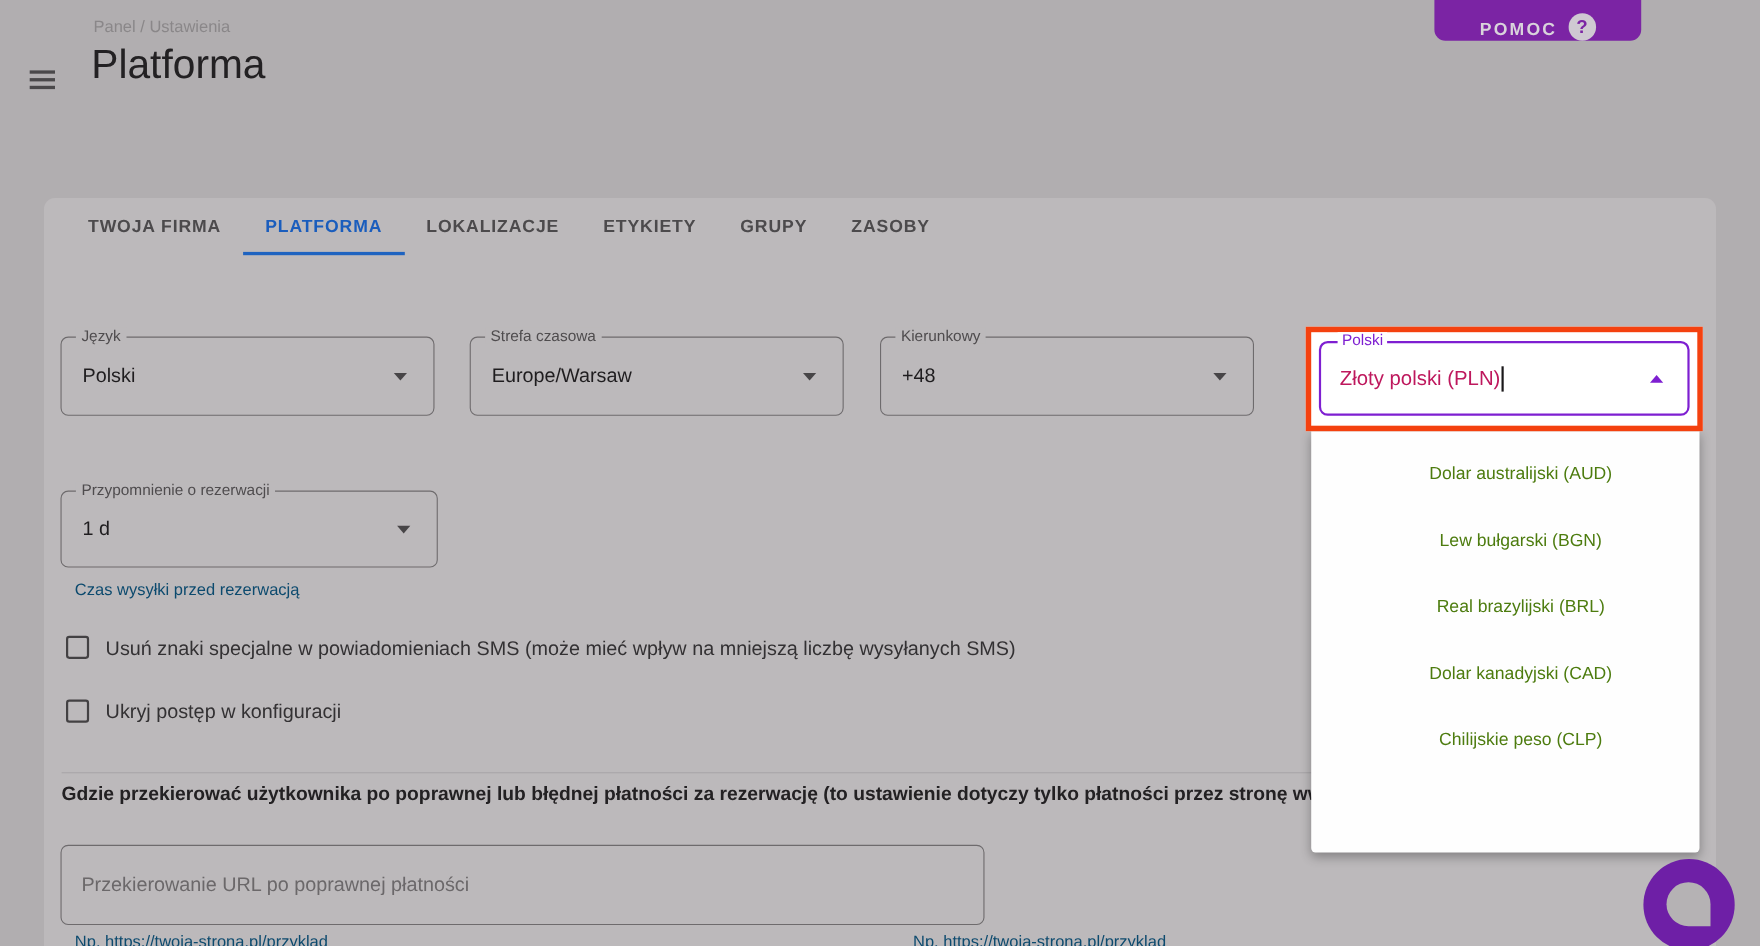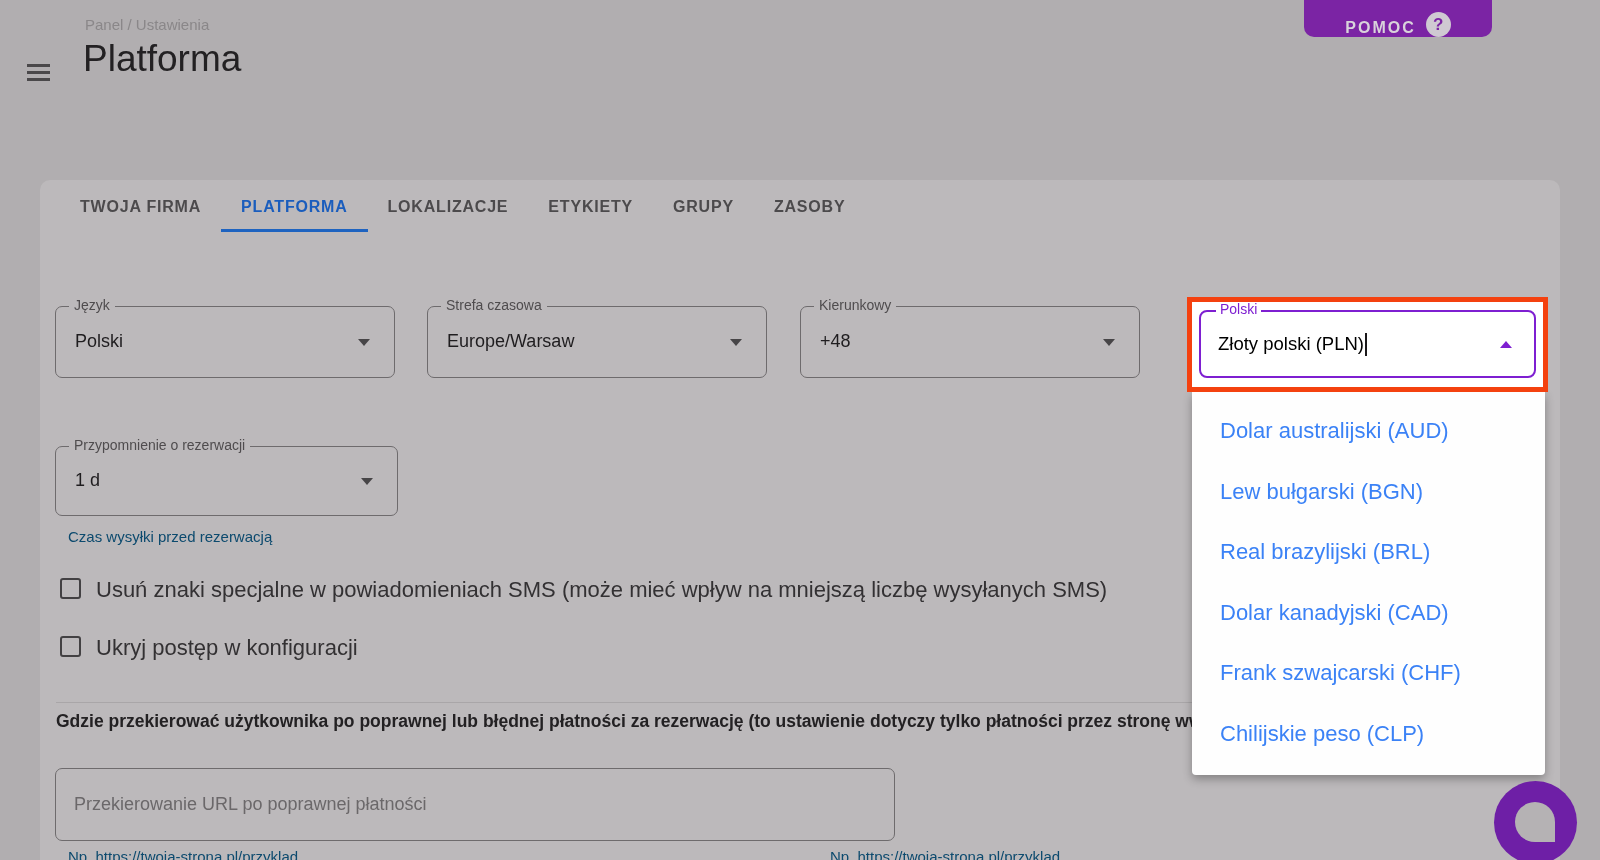--- a/index.html
+++ b/index.html
@@ -36,49 +36,49 @@
   .mfield .fvalue { position:absolute; left:19px; top:0; line-height:69px; font-size:18px; color:#1f1d1f; }
   .arrow-down { position:absolute; right:24px; top:32px; width:0; height:0;
     border-left:6px solid transparent; border-right:6px solid transparent; border-top:7px solid #474547; }
 
   .field-helper { position:absolute; font-size:15px; color:#0c4a6e; }
 
   
   .check-row { position:absolute; left:20px; display:flex; align-items:flex-start; cursor:pointer; }
   .checkbox { width:21px; height:21px; border:2.5px solid #434143; border-radius:3px; margin-right:15px;
     flex:none; }
-  .check-label { font-size:22px; color:#333133; line-height:23px; }
+  .check-label { font-size:18px; color:#333133; line-height:23px; }
 
   .divider { position:absolute; left:16px; right:16px; top:522px; height:1px; background:#a9a6a8; }
   .redirect-heading { position:absolute; left:16px; top:531px; font-size:17.5px; font-weight:700;
     color:#232123; white-space:nowrap; }
 
   .url-input { position:absolute; top:588px; height:73px; background:transparent;
     border:1.5px solid #6e6b6d; border-radius:7px; font-size:18px; padding-left:18px; color:#1f1d1f;
     font-family:"Liberation Sans", sans-serif; outline:none; }
   .url-input::placeholder { color:#6b686a; opacity:1; }
 
   
   .red-box { position:absolute; left:1187px; top:297px; width:361px; height:95px;
     border:5px solid #f4410f; background:#ffffff; z-index:10; }
   .waluta-field { position:absolute; left:7px; top:8px; right:7px; bottom:9px;
     border:2px solid #7e1fd1; border-radius:8px; cursor:text; }
   .waluta-field .flabel { position:absolute; top:-10px; left:15px; padding:0 4px; background:#ffffff;
     font-size:14px; color:#7e1fd1; line-height:15px; }
   .waluta-field .fvalue { position:absolute; left:17px; top:0; bottom:0; display:flex;
-    align-items:center; font-size:18.5px; color:#000000;justify-content:flex-end; }
+    align-items:center; font-size:18.5px; color:#be185d;justify-content:flex-end; }
   .text-cursor { display:inline-block; width:2px; height:23px; background:#1a181a; margin-left:1px; }
   .arrow-up { position:absolute; right:22px; top:29px; width:0; height:0;
     border-left:6px solid transparent; border-right:6px solid transparent; border-bottom:7px solid #7e1fd1; }
 
   
   .dropdown { position:absolute; left:1192px; top:392px; width:353px; height:383px; background:#fefefe;
     border-radius:0 0 4px 4px; box-shadow:0 4px 10px rgba(0,0,0,0.3); padding-top:9px; z-index:9; }
-  .dd-item { height:60.5px; line-height:60.5px; padding-left:28px; font-size:22px; color:#3b82f6;
-    cursor:pointer; white-space:nowrap; }
+  .dd-item { height:60.5px; line-height:60.5px; padding-left:28px; font-size:16px; color:#4d7c0f;
+    cursor:pointer; white-space:nowrap;text-align:center; }
 
   
   .chat-btn { position:absolute; left:1494px; top:781px; width:83px; height:83px; border-radius:50%;
     background:#6e1fa6; z-index:20; cursor:pointer; }
   .chat-glyph { position:absolute; left:21px; top:21px; width:40px; height:40px; background:#b5b2b4;
     border-radius:50% 50% 0 50%; }
 </style>
 </head>
 <body>
 
@@ -148,21 +148,20 @@
 
     <div class="field-helper" style="left:28px; top:668px;">Np. https://twoja-strona.pl/przyklad</div>
     <div class="field-helper" style="left:790px; top:668px;">Np. https://twoja-strona.pl/przyklad</div>
   </div>
 
   <div class="dropdown">
     <div class="dd-item">Dolar australijski (AUD)</div>
     <div class="dd-item">Lew bułgarski (BGN)</div>
     <div class="dd-item">Real brazylijski (BRL)</div>
     <div class="dd-item">Dolar kanadyjski (CAD)</div>
-    <div class="dd-item">Frank szwajcarski (CHF)</div>
     <div class="dd-item">Chilijskie peso (CLP)</div>
   </div>
 
   <div class="red-box">
     <div class="waluta-field">
       <span class="flabel">Polski</span>
       <span class="fvalue">
           <span>Złoty polski (PLN)</span>
           <span class="text-cursor"></span>
         </span>

